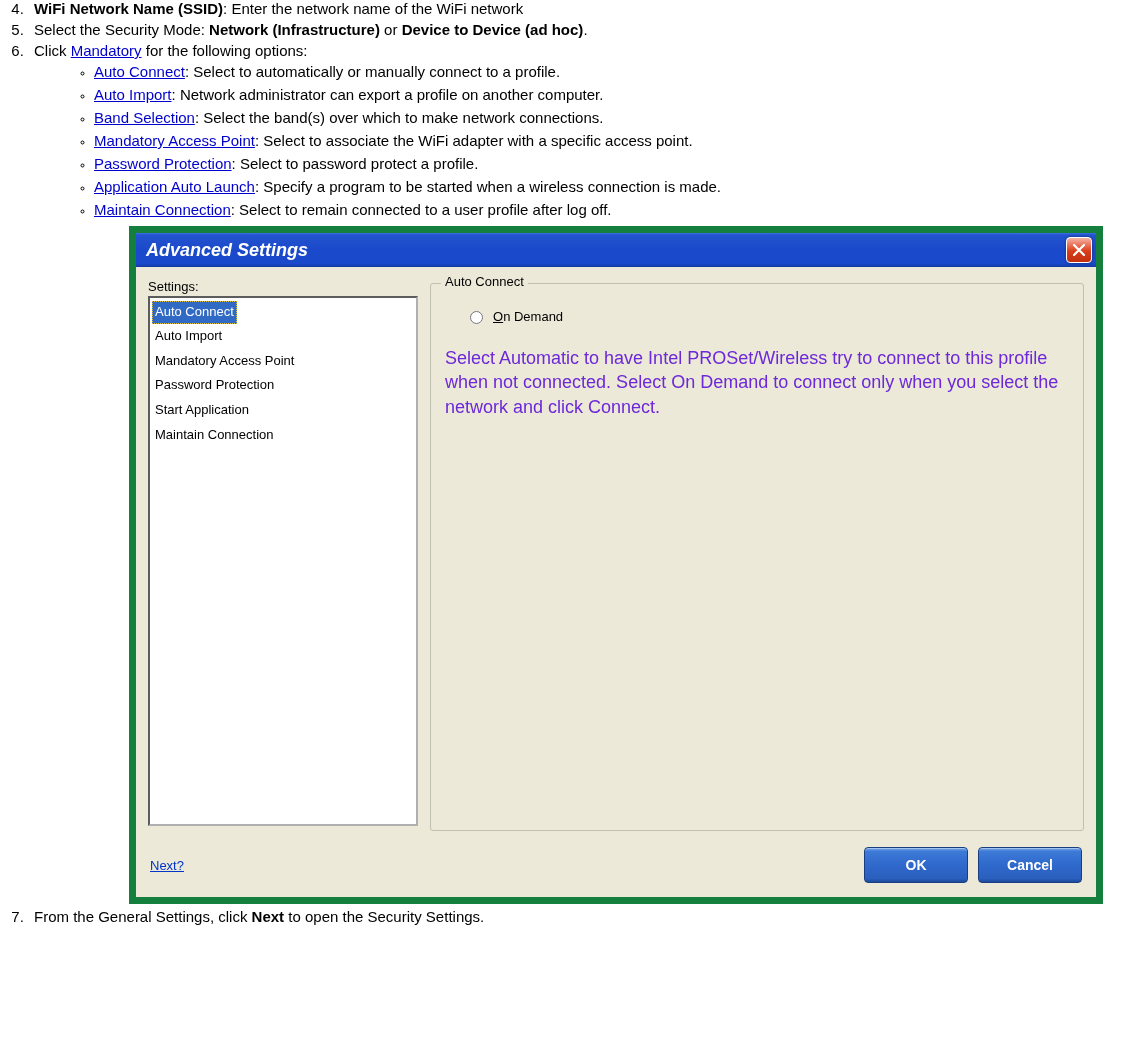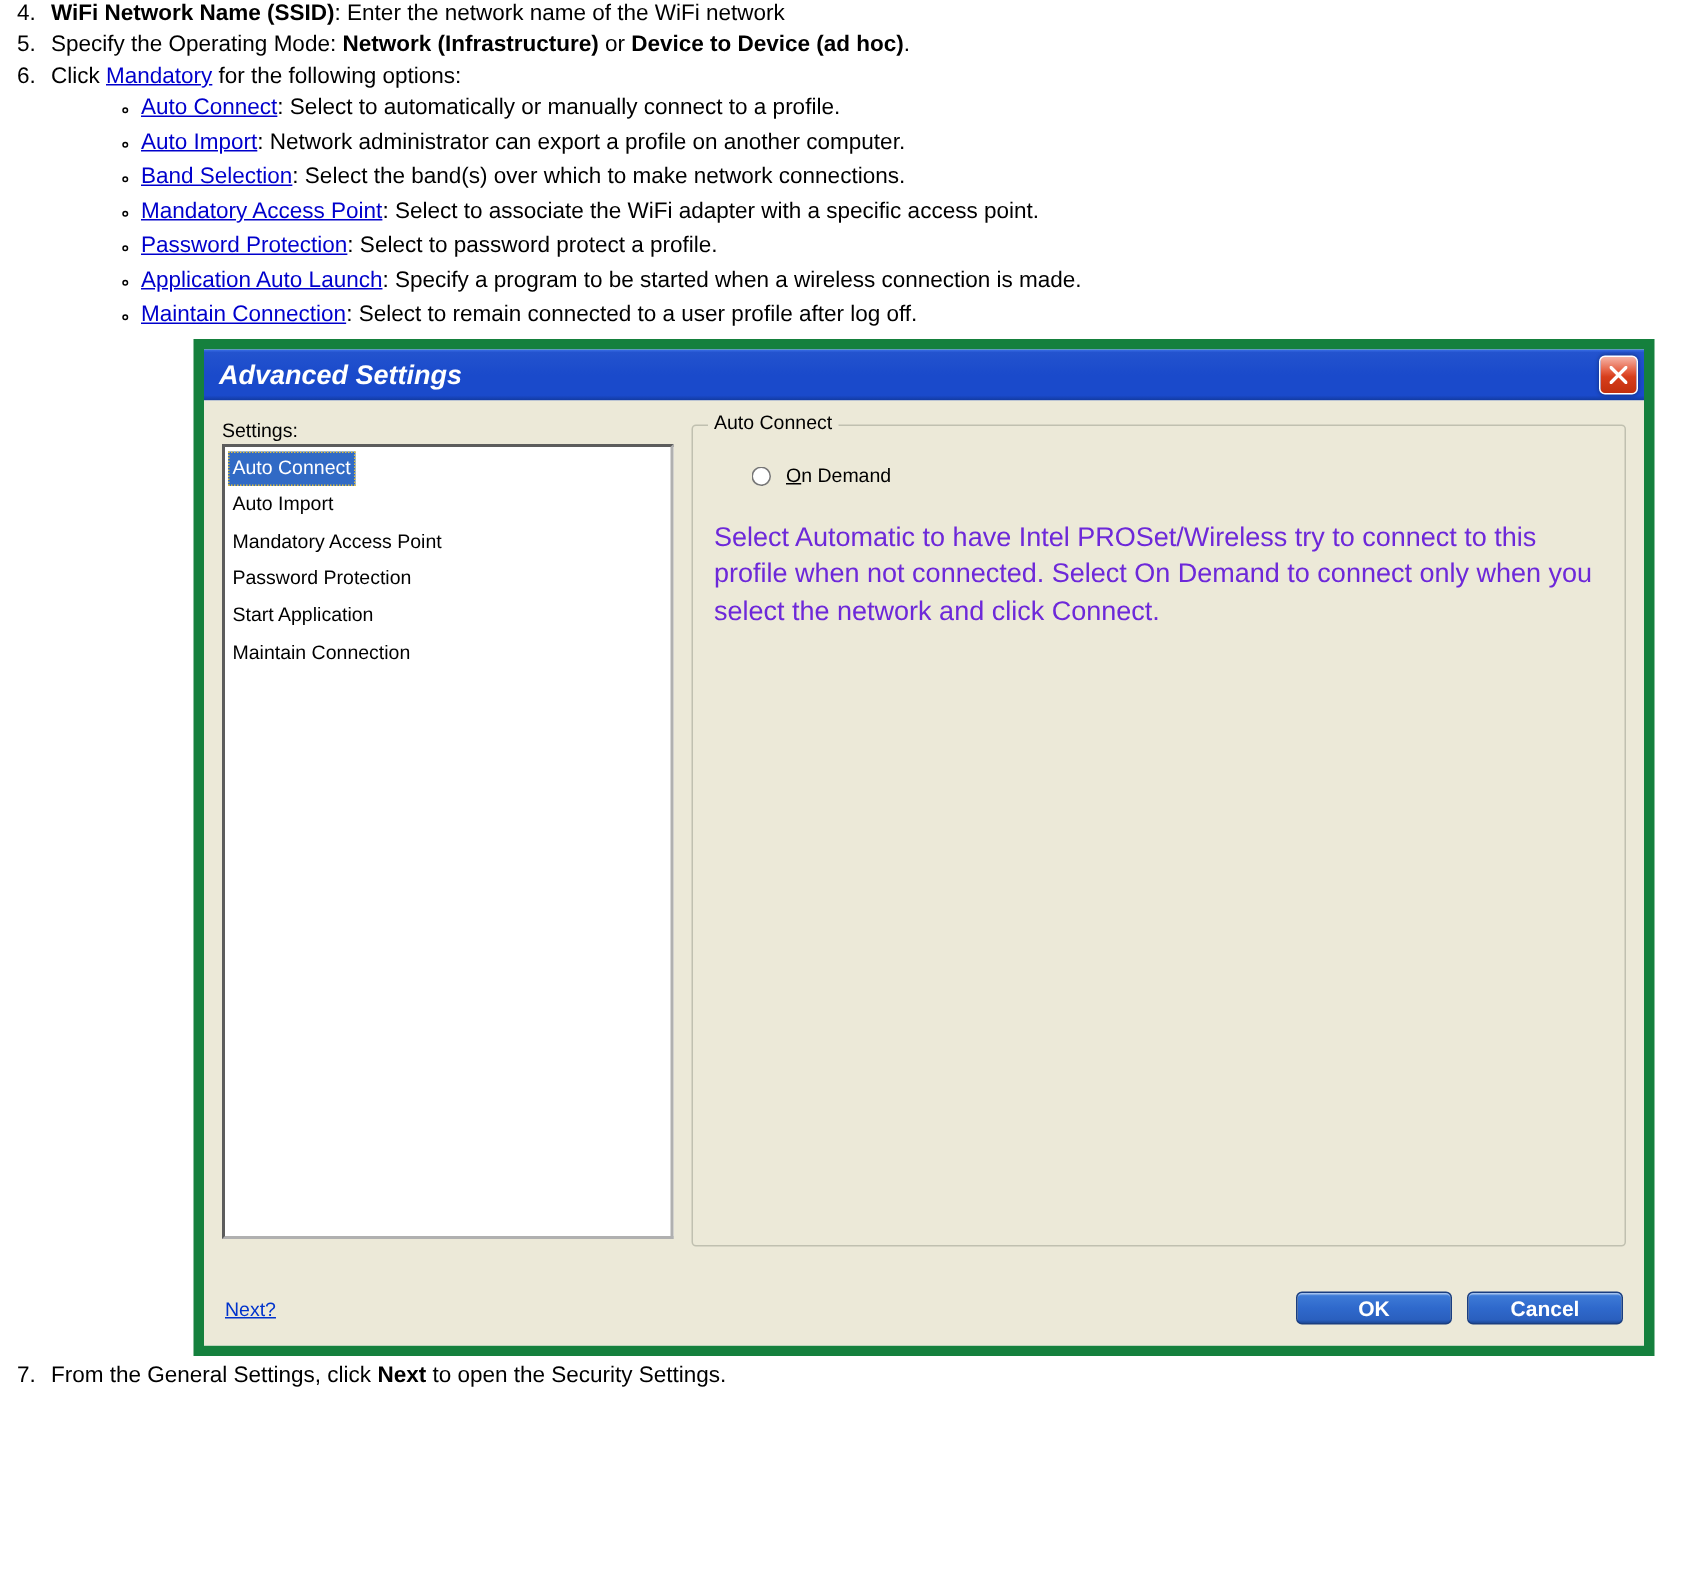--- a/index.html
+++ b/index.html
@@ -82,21 +82,21 @@
       position: relative;
       height: 630px;
       box-sizing: border-box;
     }
     .body-top {
       display: flex;
       gap: 12px;
       height: 556px;
     }
     .settings-col {
-      width: 301px;
+      width: 270px;
     }
     .settings-label {
       font-size: 13px;
       margin-bottom: 2px;
       font-family: Tahoma, sans-serif;
     }
     .settings-list {
       background: #fff;
       border: 2px inset #b0b0b0;
       height: 530px;
@@ -167,21 +167,21 @@
     .help-link {
       color: #0033cc;
       text-decoration: underline;
       font-size: 13px;
       font-family: Tahoma, sans-serif;
       cursor: pointer;
     }
     .btn-spacer { flex: 1; }
     .xp-button {
       width: 104px;
-      height: 22px;
+      height: 36px;
       margin-left: 10px;
       background: linear-gradient(to bottom, #7ba8e8 0%, #3d7ad6 10%, #2f69cc 50%, #2a5fbe 90%, #1d4a99 100%);
       border: 1px solid #1a3e80;
       border-radius: 4px;
       color: #fff;
       font-family: Tahoma, sans-serif;
       font-size: 14px;
       font-weight: bold;
       box-shadow: inset 0 1px 0 rgba(255,255,255,0.35);
       display: inline-flex;
@@ -190,21 +190,21 @@
     }
   </style>
 </head>
 <body>
 
 <ol class="main-list" start="4">
   <li>
     <b>WiFi Network Name (SSID)</b><span>: Enter the network name of the WiFi network</span>
   </li>
   <li>
-    <span>Specify the Operating Mode: </span><b>Network (Infrastructure)</b><span> or </span><b>Device to Device (ad hoc)</b><span>.</span>
+    <span>Select the Security Mode: </span><b>Network (Infrastructure)</b><span> or </span><b>Device to Device (ad hoc)</b><span>.</span>
   </li>
   <li>
     <span>Click </span><a href="#">Mandatory</a><span> for the following options:</span>
     <ul class="sub-list">
       <li><a href="#">Auto Connect</a><span>: Select to automatically or manually connect to a profile.</span></li>
       <li><a href="#">Auto Import</a><span>: Network administrator can export a profile on another computer.</span></li>
       <li><a href="#">Band Selection</a><span>: Select the band(s) over which to make network connections.</span></li>
       <li><a href="#">Mandatory Access Point</a><span>: Select to associate the WiFi adapter with a specific access point.</span></li>
       <li><a href="#">Password Protection</a><span>: Select to password protect a profile.</span></li>
       <li><a href="#">Application Auto Launch</a><span>: Specify a program to be started when a wireless connection is made.</span></li>

